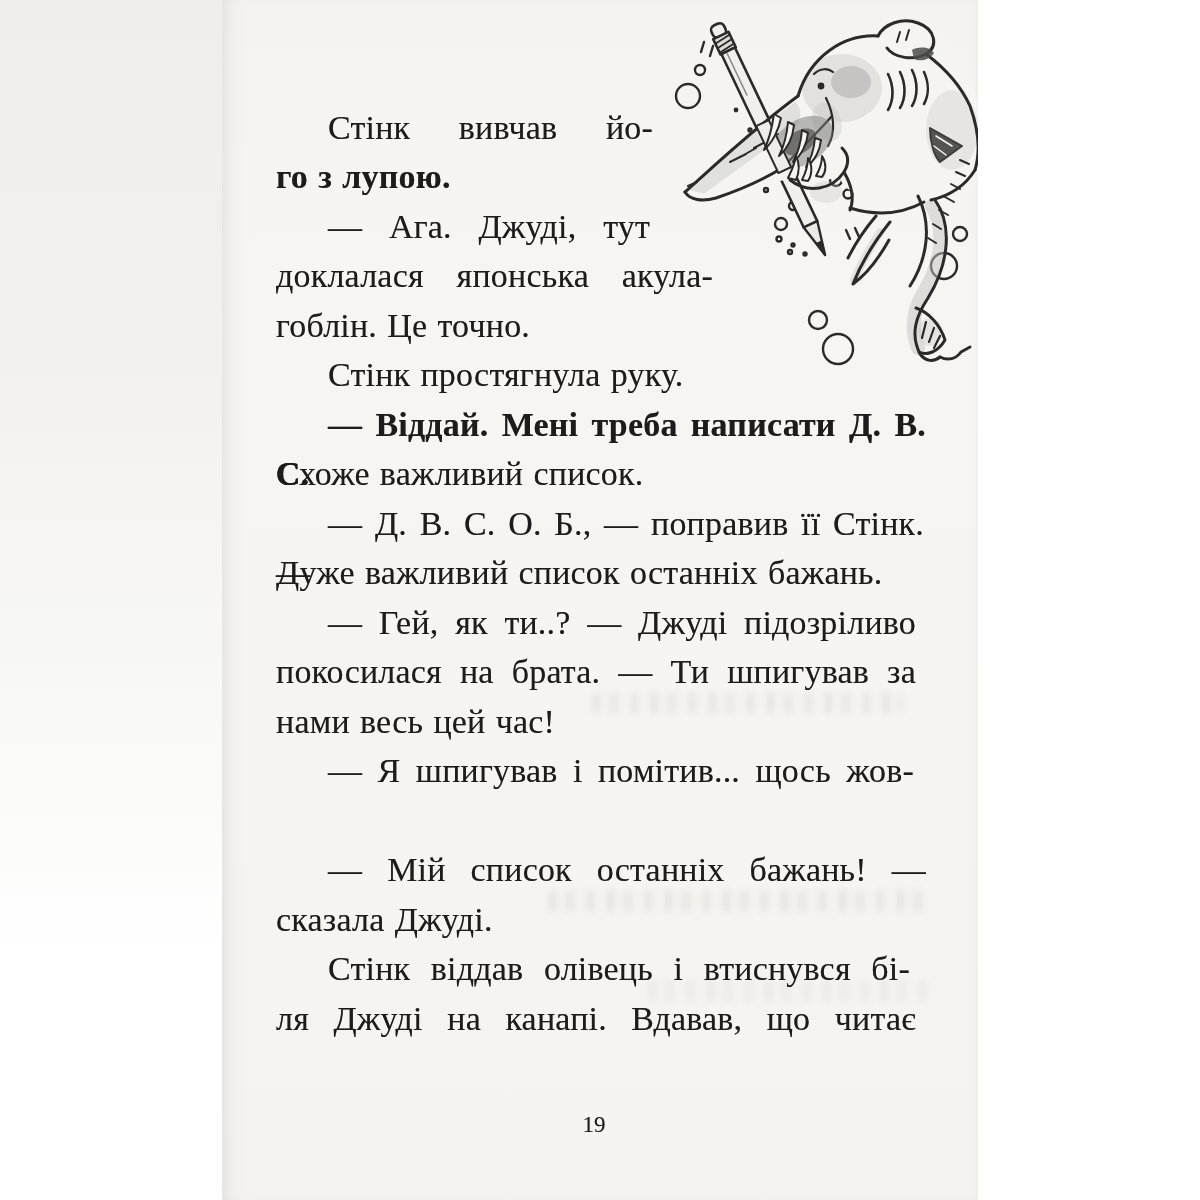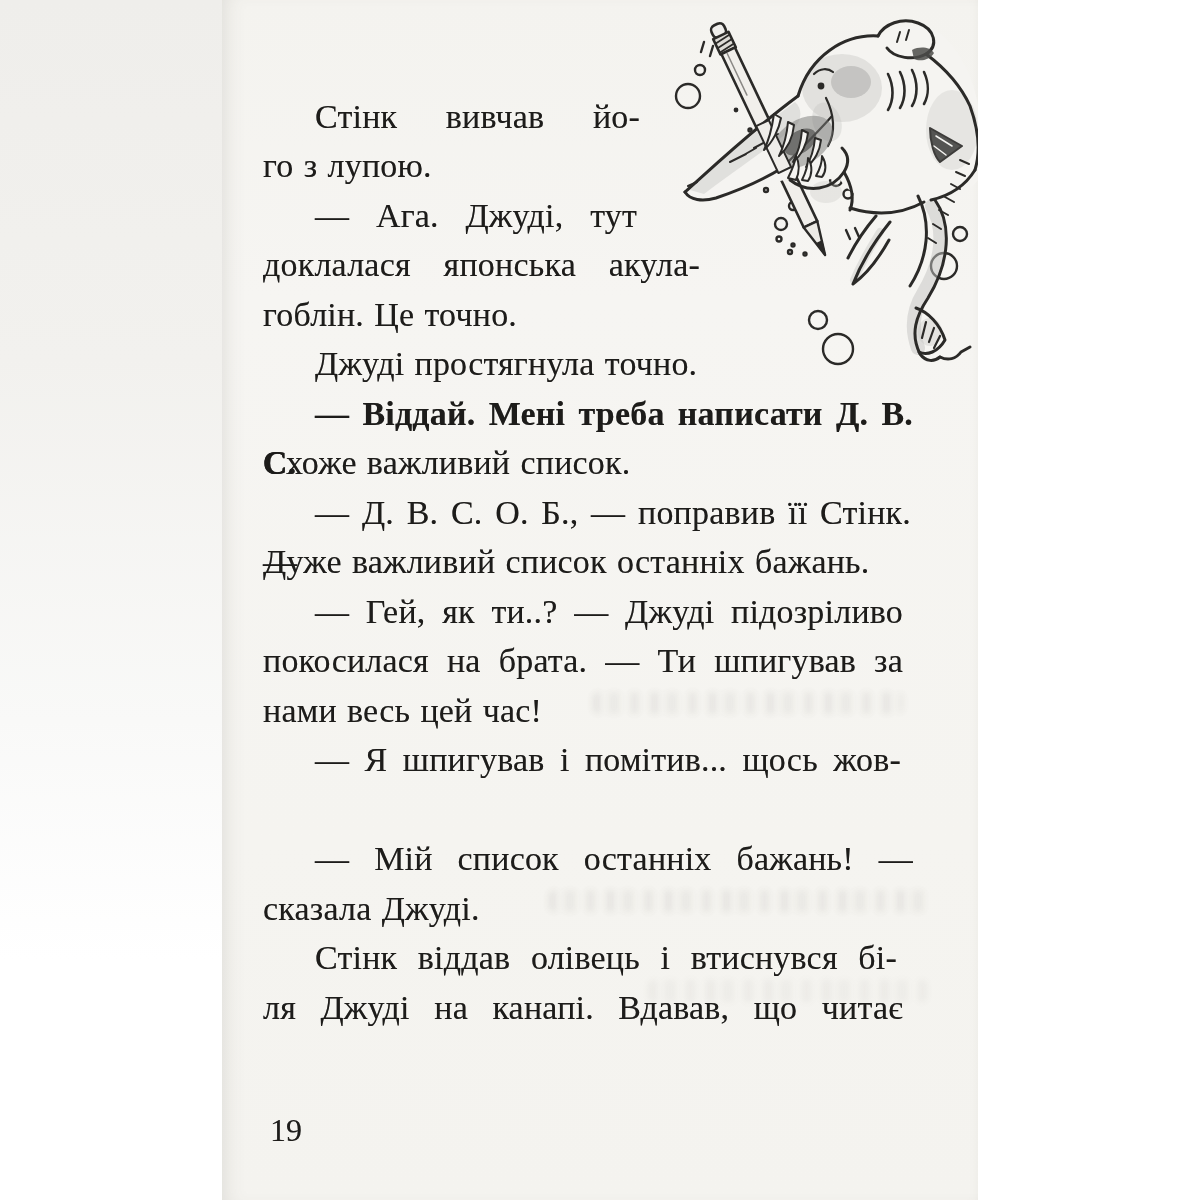--- a/index.html
+++ b/index.html
@@ -14,31 +14,32 @@
   .left-strip{
     position:absolute;left:0;top:0;width:222px;height:1200px;
     background:linear-gradient(180deg,#efeeeb 0%,#f2f1ee 30%,#f9f9f8 60%,#ffffff 80%);
   }
   .paper{
     position:absolute;left:222px;top:0;width:756px;height:1200px;
     background:linear-gradient(180deg,#f4f3ef 0%,#f6f5f2 25%,#f5f4f0 70%,#f4f3ef 100%);
     box-shadow:inset 16px 0 24px -18px rgba(90,85,75,.20), inset -8px 0 12px -10px rgba(120,115,105,.10);
   }
   .line{
-    position:absolute;left:263px;
+    position:absolute;left:276px;
     height:49px;line-height:49px;
     font-size:34px;letter-spacing:.2px;word-spacing:1.5px;
     white-space:nowrap;
     text-shadow:0 0 .5px rgba(20,20,20,.45);
+    margin-top:11px;
   }
   .line.j{white-space:normal;text-align:justify;text-align-last:justify;}
   .line.ind{text-indent:52px;}
   .pageno{
     position:absolute;left:270px;top:1112px;width:648px;
-    font-size:32px;
+    text-align:center;font-size:23px;
     text-shadow:0 0 .5px rgba(20,20,20,.4);
   }
   .illu{position:absolute;left:630px;top:10px;width:348px;height:380px;}
   .smudge{
     position:absolute;height:22px;border-radius:6px;
     background:repeating-linear-gradient(90deg,
       rgba(95,92,85,.12) 0 9px, rgba(0,0,0,0) 9px 16px,
       rgba(95,92,85,.09) 16px 28px, rgba(0,0,0,0) 28px 38px,
       rgba(95,92,85,.11) 38px 47px, rgba(0,0,0,0) 47px 58px);
     filter:blur(3px);
@@ -168,25 +169,25 @@
       <path d="M220,198 C246,206 272,204 294,192"></path>
     </g>
 
     <g>
       <circle cx="191" cy="76" r="3.4" fill="#2b2a28" stroke="none"></circle>
       <path d="M184,64 C190,58 198,58 203,62" stroke="#2b2a28" stroke-width="2.2"></path>
     </g>
   </svg>
 
   <div class="line ind j" style="top:92px;width:377px;">Стінк вивчав йо-</div>
-  <div class="line" style="top:141px;">го з лупою.</div>
+  <div class="line" style="top:141px;font-weight:bold;">го з лупою.</div>
   <div class="line ind j" style="top:191px;width:374px;">— Ага. Джуді, тут</div>
   <div class="line j" style="top:240px;width:437px;">доклалася японська акула-</div>
   <div class="line" style="top:290px;">гоблін. Це точно.</div>
-  <div class="line ind" style="top:339px;">Джуді простягнула точно.</div>
+  <div class="line ind" style="top:339px;">Стінк простягнула руку.</div>
   <div class="line ind j" style="top:389px;width:650px;font-weight:bold;">— Віддай. Мені треба написати Д. В. С.</div>
   <div class="line" style="top:438px;">Схоже важливий список.</div>
   <div class="line ind j" style="top:488px;width:648px;">— Д. В. С. О. Б., — поправив її Стінк. —</div>
   <div class="line" style="top:537px;">Дуже важливий список останніх бажань.</div>
   <div class="line ind j" style="top:587px;width:640px;">— Гей, як ти..? — Джуді підозріливо</div>
   <div class="line j" style="top:636px;width:640px;">покосилася на брата. — Ти шпигував за</div>
   <div class="line" style="top:686px;">нами весь цей час!</div>
   <div class="line ind j" style="top:735px;width:638px;">— Я шпигував і помітив... щось жов-</div>
   <div class="line ind j" style="top:834px;width:650px;">— Мій список останніх бажань! —</div>
   <div class="line" style="top:884px;">сказала Джуді.</div>

